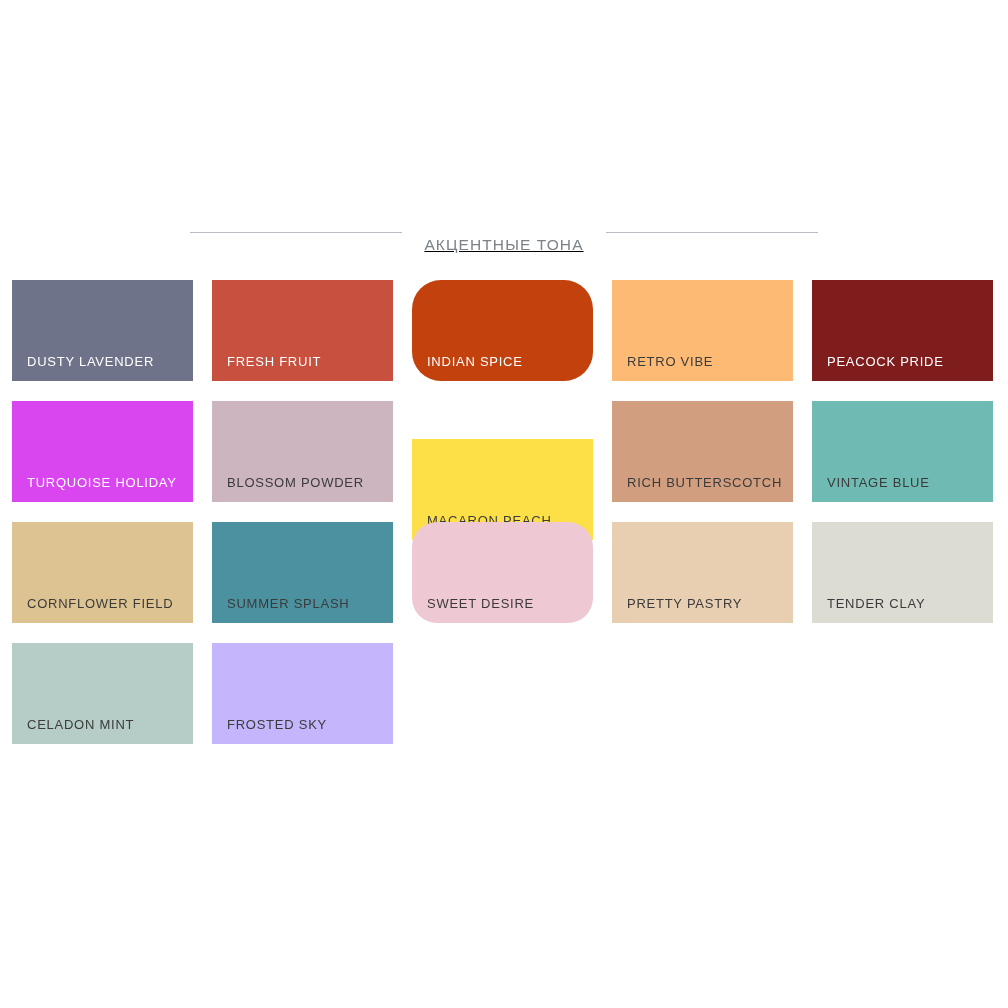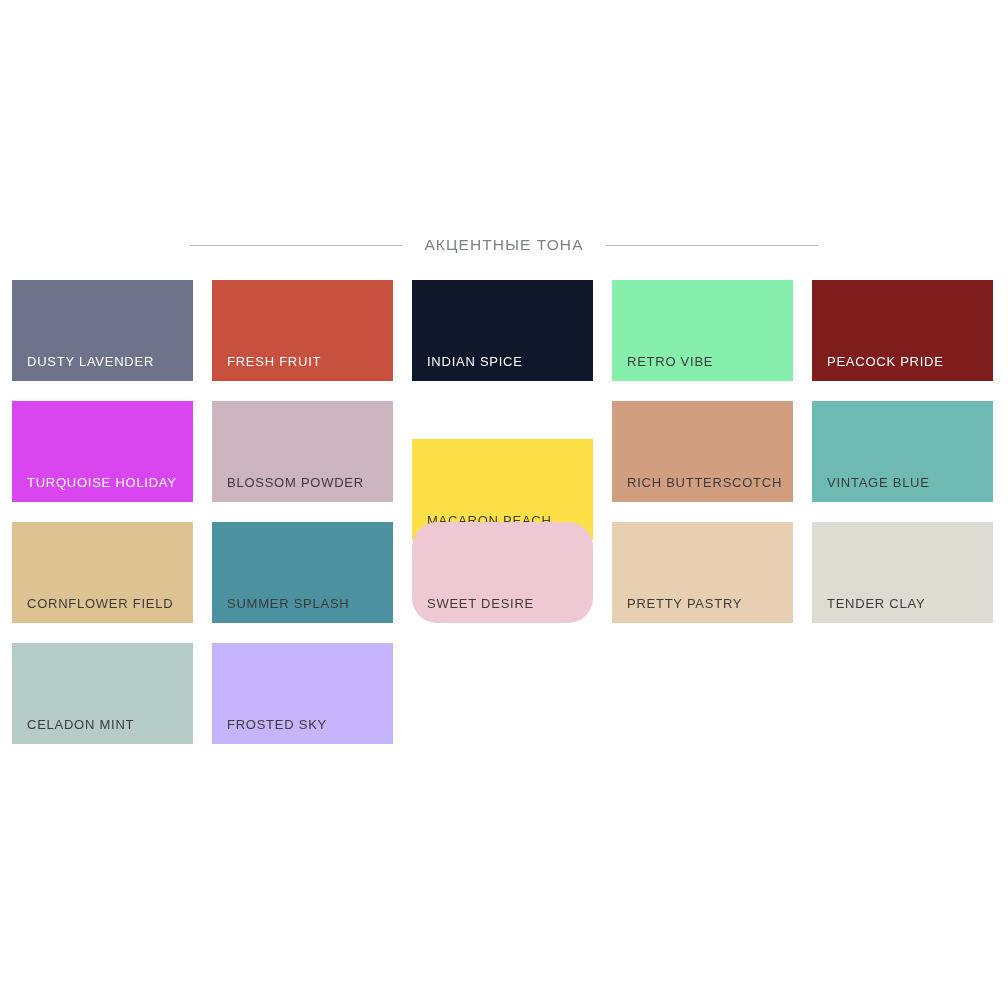--- a/index.html
+++ b/index.html
@@ -18,23 +18,23 @@
     width: 1008px;
     height: 1008px;
     box-sizing: border-box;
   }
   .section-header {
     position: absolute;
     top: 232px;
     left: 0;
     width: 1008px;
     display: flex;
-    align-items: center;
     justify-content: center;
     gap: 0;
+    text-decoration: underline;
   }
   .rule {
     height: 1px;
     background: #b9bcc0;
     width: 212px;
     flex: 0 0 auto;
   }
   .rule.left { margin-right: 22px; }
   .rule.right { margin-left: 22px; }
   .section-title {
@@ -86,24 +86,24 @@
     <span class="rule right" style="background: rgb(185, 188, 192);"></span>
   </div>
 
   <div class="swatch-grid">
       <div class="swatch" style="background: rgb(111, 115, 137);">
         <span class="swatch-label light">DUSTY LAVENDER</span>
       </div>
       <div class="swatch" style="background: rgb(200, 80, 63);">
         <span class="swatch-label light">FRESH FRUIT</span>
       </div>
-      <div class="swatch" style="background: #0f172a;">
+      <div class="swatch" style="background: #c2410c; border-radius: 29px;">
         <span class="swatch-label light">INDIAN SPICE</span>
       </div>
-      <div class="swatch" style="background: #86efac;">
+      <div class="swatch" style="background: #fdba74;">
         <span class="swatch-label dark">RETRO VIBE</span>
       </div>
       <div class="swatch" style="background: #7f1d1d;">
         <span class="swatch-label light">PEACOCK PRIDE</span>
       </div>
       <div class="swatch" style="background: #d946ef;">
         <span class="swatch-label light">TURQUOISE HOLIDAY</span>
       </div>
       <div class="swatch" style="background: rgb(204, 181, 190);">
         <span class="swatch-label dark">BLOSSOM POWDER</span>

